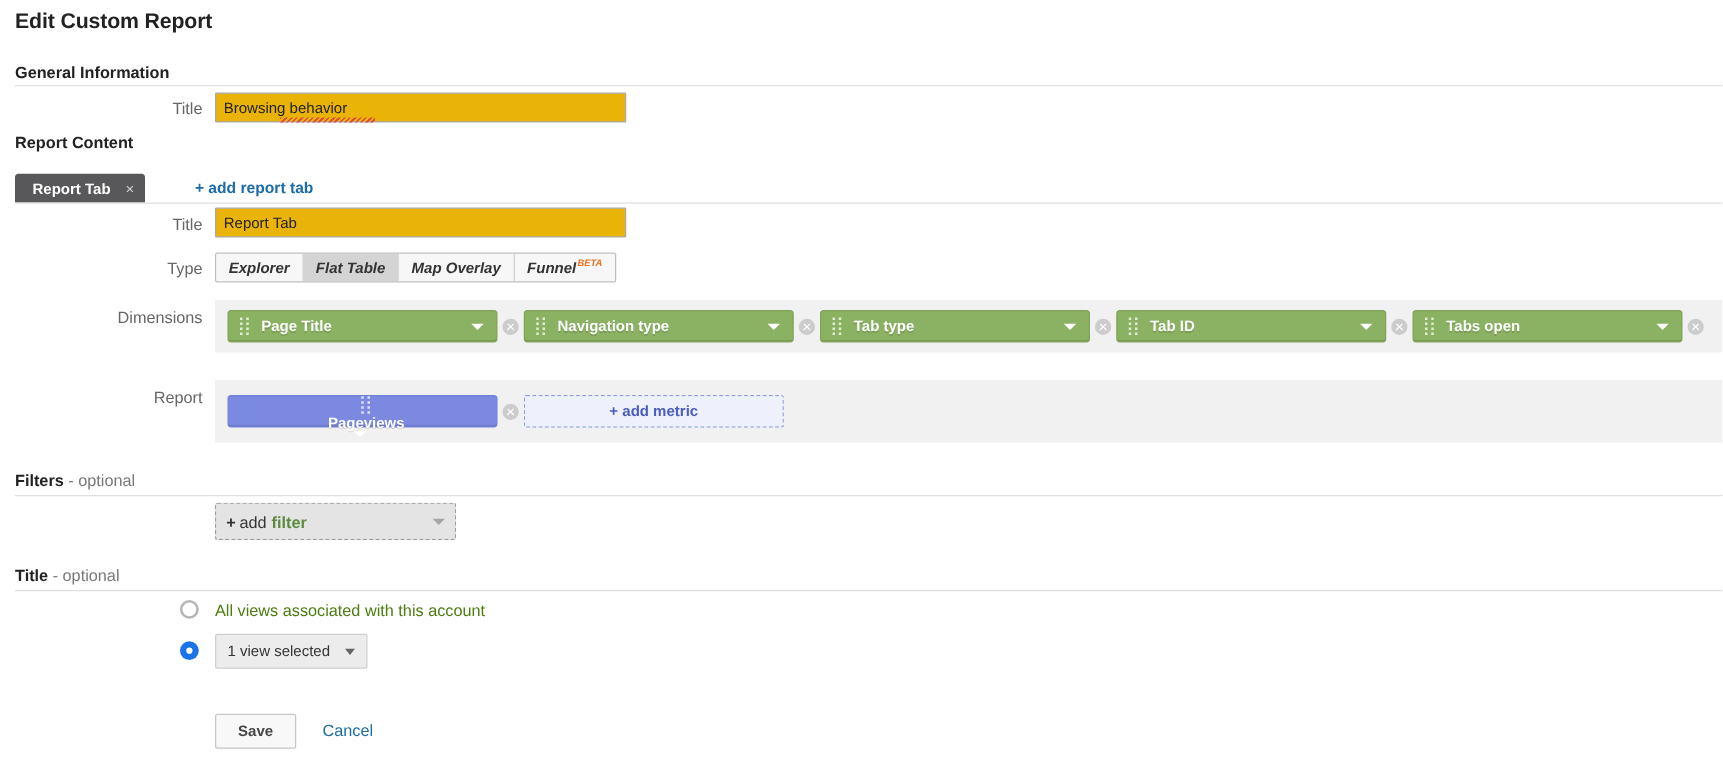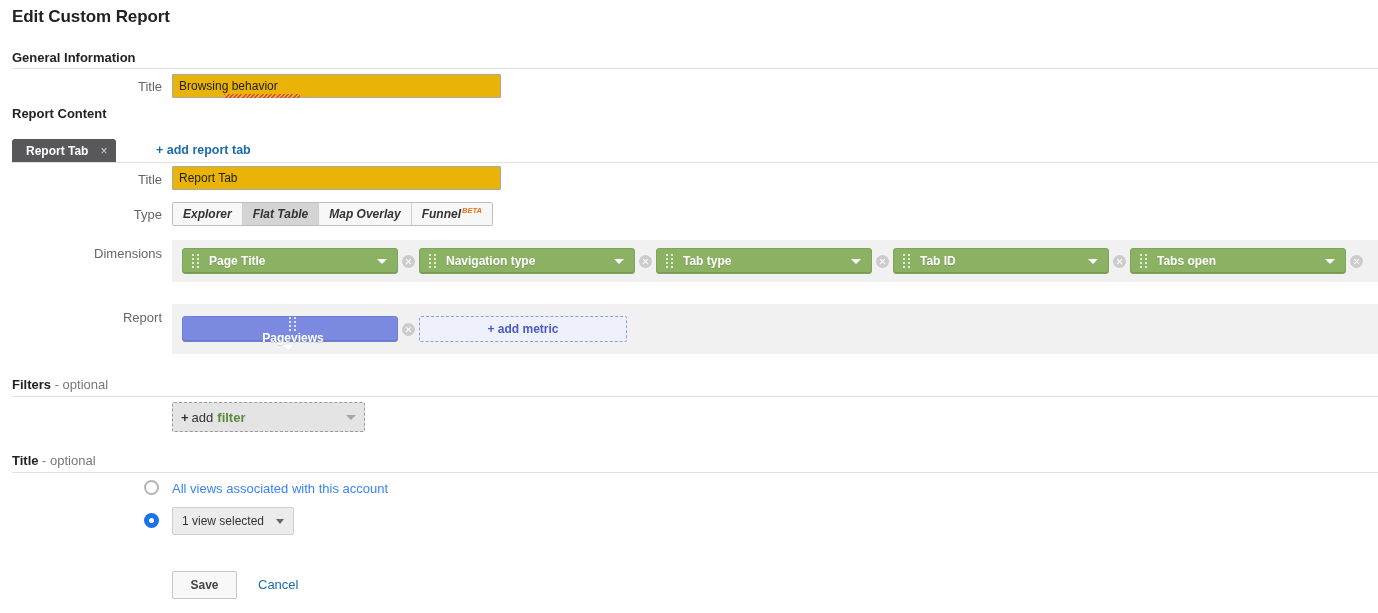--- a/index.html
+++ b/index.html
@@ -205,21 +205,21 @@
   .radio.on {
     border: none; background: #1a73e8;
     box-shadow: none;
   }
   .radio.on::after {
     content: ""; position: absolute;
     left: 5px; top: 5px; width: 5px; height: 5px;
     border-radius: 50%; background: #ffffff;
   }
   .radio-text {
-    position: absolute; font-size: 13px; color: #3b82f6;
+    position: absolute; font-size: 13px; color: #4d7c0f;
   }
   .views-select {
     position: absolute;
     display: flex; align-items: center;
     height: 28px; padding: 0 9px;
     background: #ececec; border: 1px solid #cfcfcf;
     border-radius: 2px;
     font-size: 12px; color: #333; font-weight: normal;
     cursor: pointer;
   }

